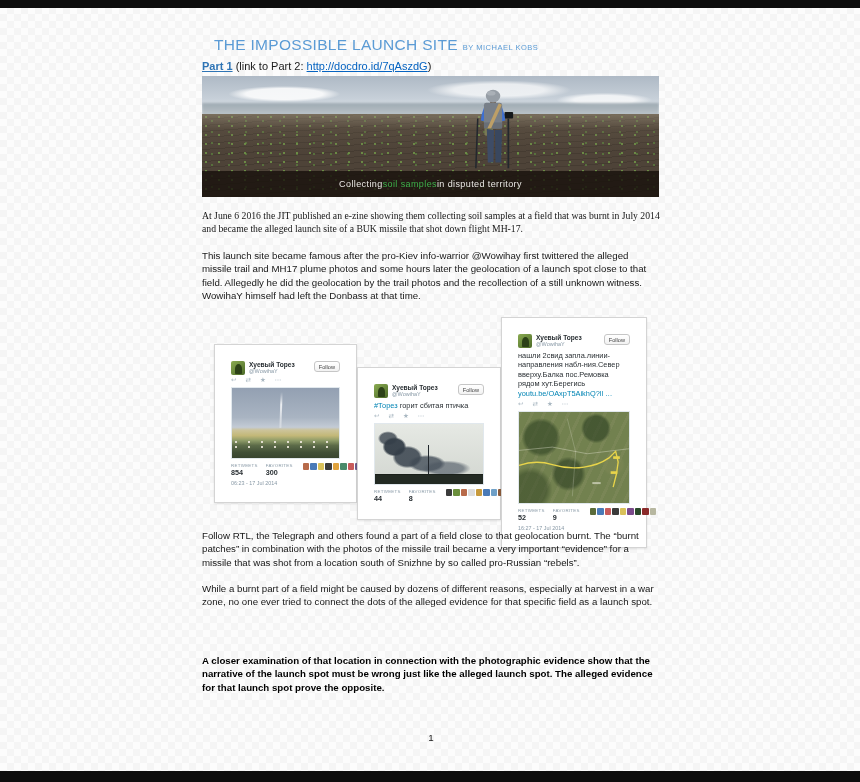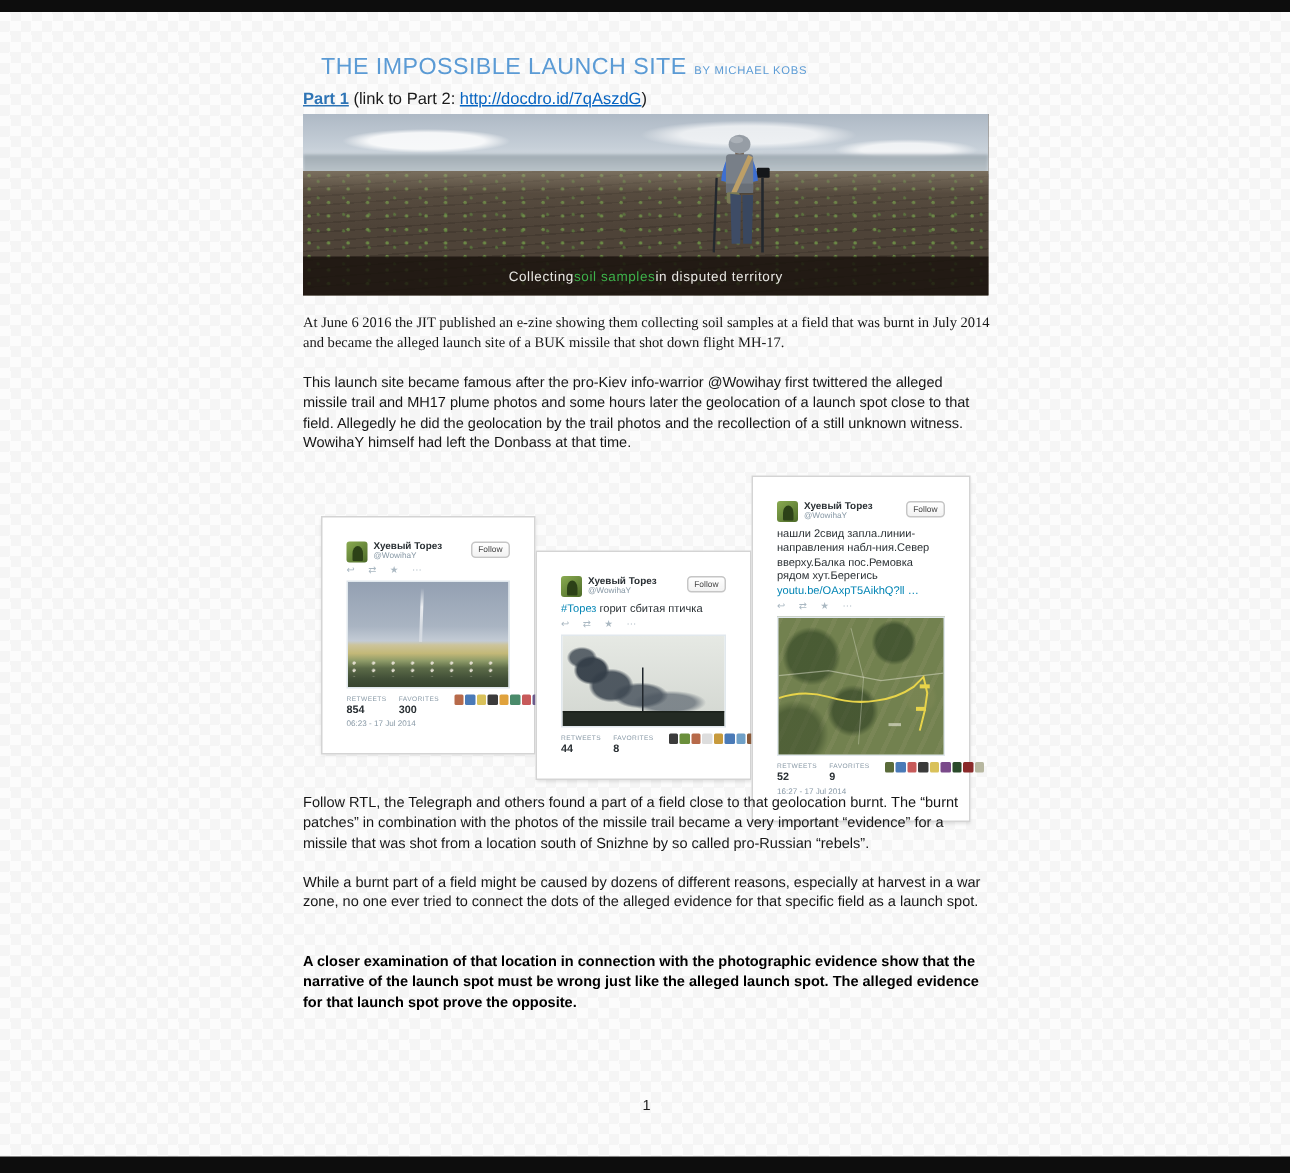--- a/index.html
+++ b/index.html
@@ -259,17 +259,17 @@
         <span style="background:#2a4a2a"></span>
         <span style="background:#8a2a2a"></span>
         <span style="background:#b7b7a0"></span>
     </div>
   </div>
   <div class="tw-time">16:27 - 17 Jul 2014</div>
 </div>
 
 <p class="para" style="top:529px;">Follow RTL, the Telegraph and others found a part of a field close to that geolocation burnt. The “burnt patches” in combination with the photos of the missile trail became a very important “evidence” for a missile that was shot from a location south of Snizhne by so called pro-Russian “rebels”.</p>
 <p class="para" style="top:582px;">While a burnt part of a field might be caused by dozens of different reasons, especially at harvest in a war zone, no one ever tried to connect the dots of the alleged evidence for that specific field as a launch spot.</p>
-<p class="para bold" style="top:635px;">A closer examination of that location in connection with the photographic evidence show that the narrative of the launch spot must be wrong just like the alleged launch spot. The alleged evidence for that launch spot prove the opposite.</p>
+<p class="para bold" style="top:654px;">A closer examination of that location in connection with the photographic evidence show that the narrative of the launch spot must be wrong just like the alleged launch spot. The alleged evidence for that launch spot prove the opposite.</p>
 
 <div class="page-number">1</div>
 
 <div class="edge-bar bottom"></div>
 
 </body></html>

